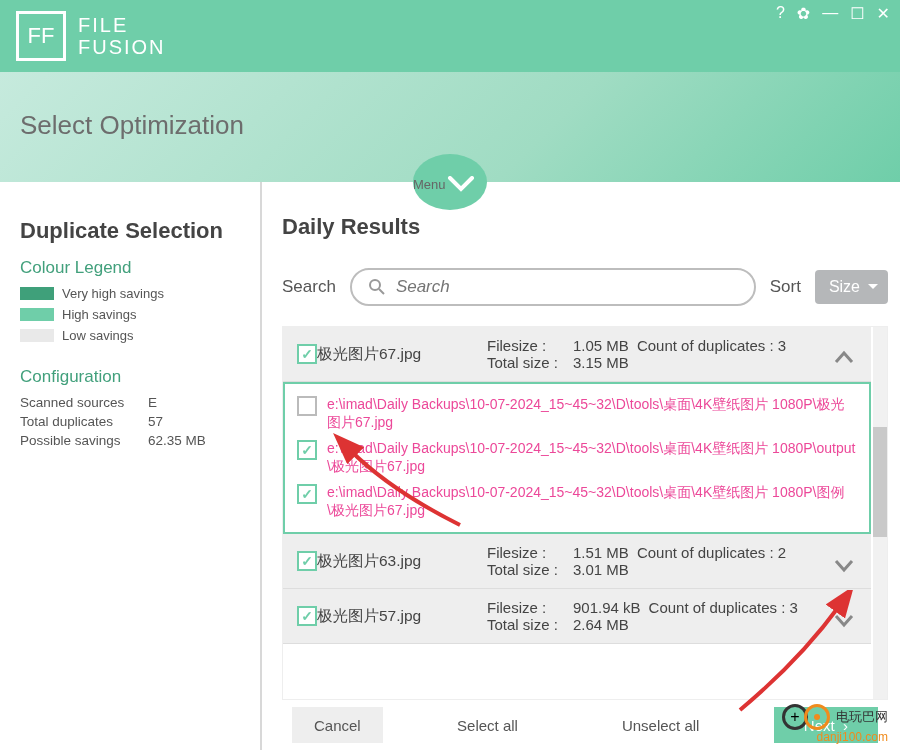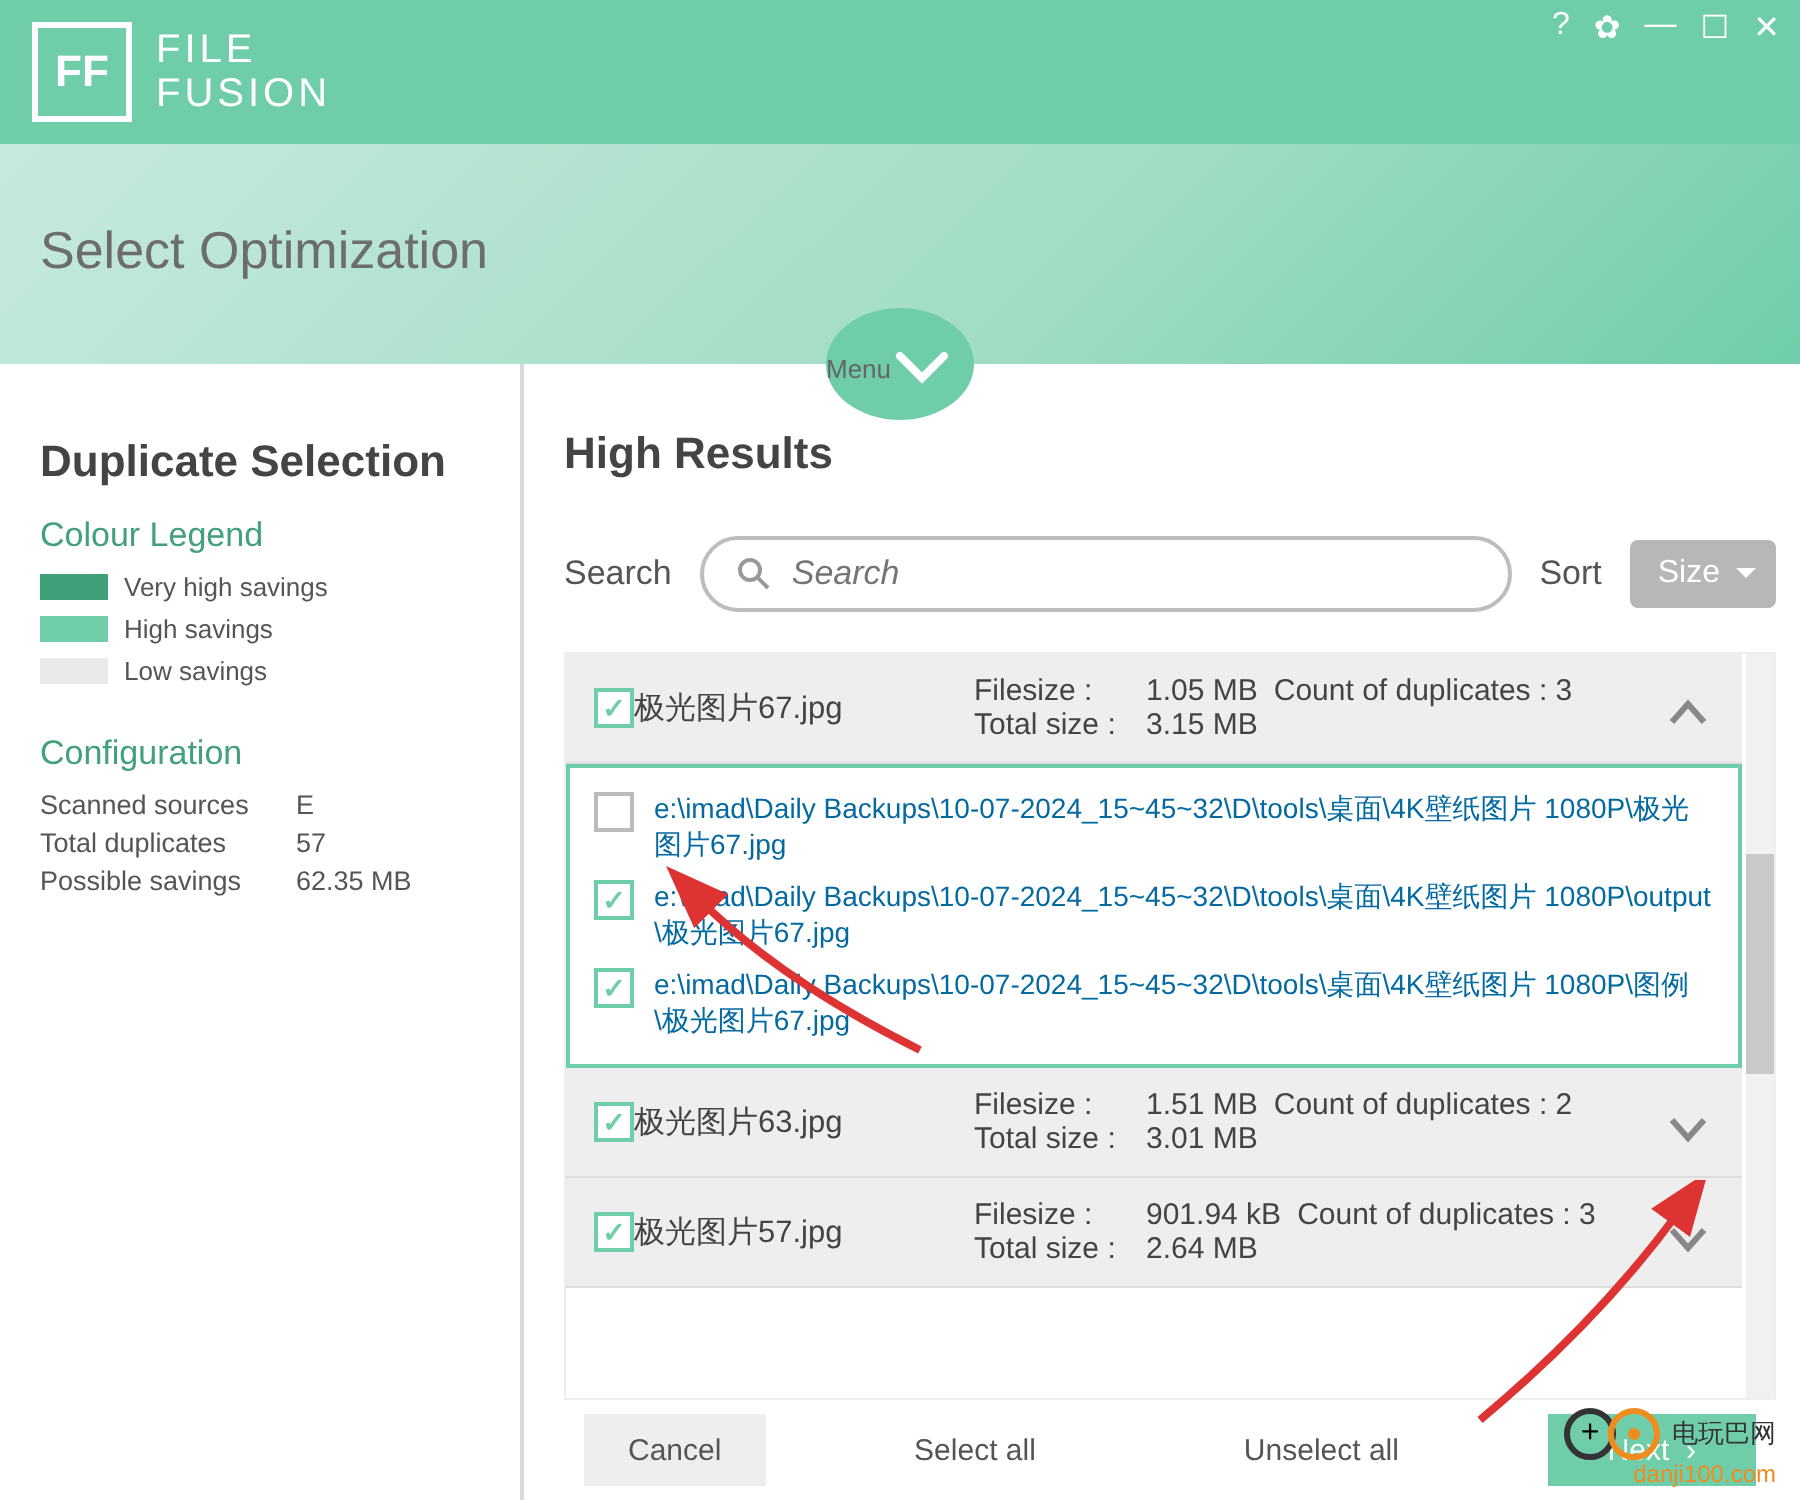--- a/index.html
+++ b/index.html
@@ -1,18 +1,18 @@
 <!DOCTYPE html>
 <html><head>
 <meta charset="utf-8">
 <style>
   *{box-sizing:border-box;margin:0;padding:0;font-family:"Segoe UI",Arial,sans-serif}
   body{width:900px;height:750px;background:#fff;overflow:hidden;position:relative}
   .titlebar{height:72px;background:#6fcea9;position:relative;color:#fff;padding:8px 16px;display:flex;align-items:center}
-  .logo-box{width:50px;height:50px;border:3px solid #fff;display:flex;align-items:center;justify-content:center;font-weight:700;font-size:22px;margin-right:12px}
+  .logo-box{width:50px;height:50px;border:3px solid #fff;display:flex;align-items:center;justify-content:center;font-weight:400;font-size:22px;margin-right:12px}
   .logo-text{line-height:1.1;font-size:20px;letter-spacing:2px;font-weight:300}
   .winctrls{position:absolute;top:4px;right:10px;display:flex;gap:12px;font-size:16px;color:#fff}
   .winctrls span{cursor:pointer}
   .subheader{height:110px;background:linear-gradient(135deg,#c6eadd 0%,#a0dcc3 60%,#6fcea9 100%);position:relative;padding:38px 20px 0 20px}
   .subheader h1{font-size:26px;font-weight:400;color:#6d6d6d}
   .menu-tab{position:absolute;left:50%;bottom:-28px;transform:translateX(-50%);width:74px;height:56px;background:#6fcea9;border-radius:50%;display:flex;flex-direction:row;align-items:center;justify-content:flex-start;padding-top:4px}
   .menu-tab span{font-size:13px;color:#666}
   .menu-tab svg{margin-top:2px}
   .main{display:flex;height:calc(100% - 182px)}
   .sidebar{width:262px;border-right:2px solid #d8d8d8;padding:36px 16px 16px 20px}
@@ -38,21 +38,21 @@
   .group-head{display:flex;align-items:center;}
   .chk{width:20px;height:20px;border:2px solid #6fcea9;background:#fff;display:flex;align-items:center;justify-content:center;flex-shrink:0}
   .chk.checked:after{content:"✓";color:#6fcea9;font-size:14px;font-weight:700}
   .chk.unchecked{border-color:#bbb}
   .gtitle{font-size:15.5px;color:#444;width:170px}
   .gmeta{font-size:15px;color:#444;flex:1}
   .gmeta .row1{display:flex;gap:4px}
   .gmeta .k{width:82px}
   .expand-ico{position:absolute;right:16px;bottom:10px;cursor:pointer}
   .file-list{background:#fff;border:2px solid #6fcea9;padding:8px 12px}
-  .file-row{display:flex;gap:10px;align-items:flex-start;font-size:14px;color:#0369a1;padding:4px 0}
+  .file-row{display:flex;gap:10px;align-items:flex-start;font-size:14px;color:#ec4899;padding:4px 0}
   .file-path{flex:1;word-break:break-all}
   .footer{height:50px;display:flex;align-items:center;padding:0 10px;gap:10px}
   .fbtn{background:#eeeeee;color:#555;border:none;height:36px;padding:0 22px;font-size:15px;cursor:pointer}
   .fbtn.flat{background:transparent}
   .fbtn.next{background:#6fcea9;color:#fff;margin-left:auto;padding:0 30px}
   .arrow-red{position:absolute;pointer-events:none}
   .watermark{position:absolute;right:12px;bottom:6px;text-align:right;pointer-events:none}
   .watermark .logo{display:flex;align-items:center;justify-content:flex-end;gap:2px}
   .watermark .circ{width:26px;height:26px;border:3px solid #333;border-radius:50%;display:flex;align-items:center;justify-content:center;position:relative}
   .watermark .circ.orange{border-color:#f08b1d;margin-left:-6px}
@@ -116,21 +116,21 @@
           <span>57</span>
         </div>
         <div class="config-row">
           <span class="lbl">Possible savings</span>
           <span>62.35 MB</span>
         </div>
       </div>
   </div>
 
   <div class="content">
-    <h2>High Results</h2>
+    <h2>Daily Results</h2>
     <div class="searchrow">
       <span class="lbl">Search</span>
       <div class="searchbox">
         <svg width="18" height="18">
             <circle cx="7" cy="7" r="5" stroke="#999" stroke-width="2" fill="none"></circle>
             <line x1="11" y1="11" x2="16" y2="16" stroke="#999" stroke-width="2"></line>
           </svg>
         <input placeholder="Search" style="">
       </div>
       <span class="lbl">Sort</span>

